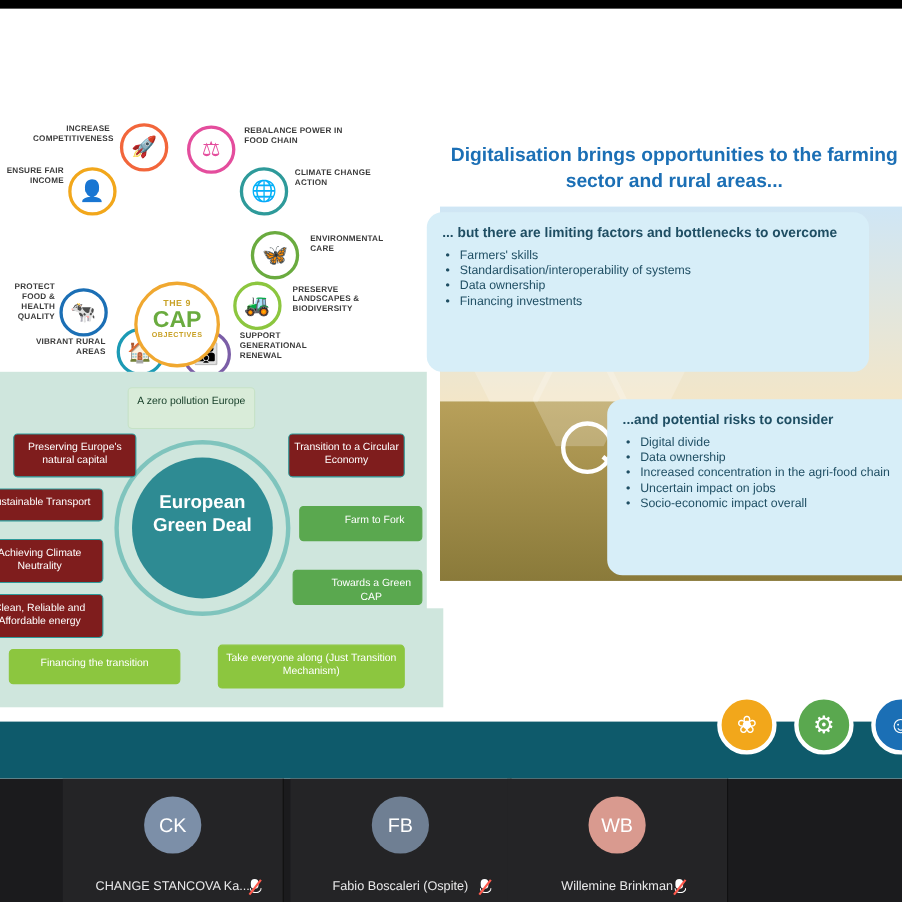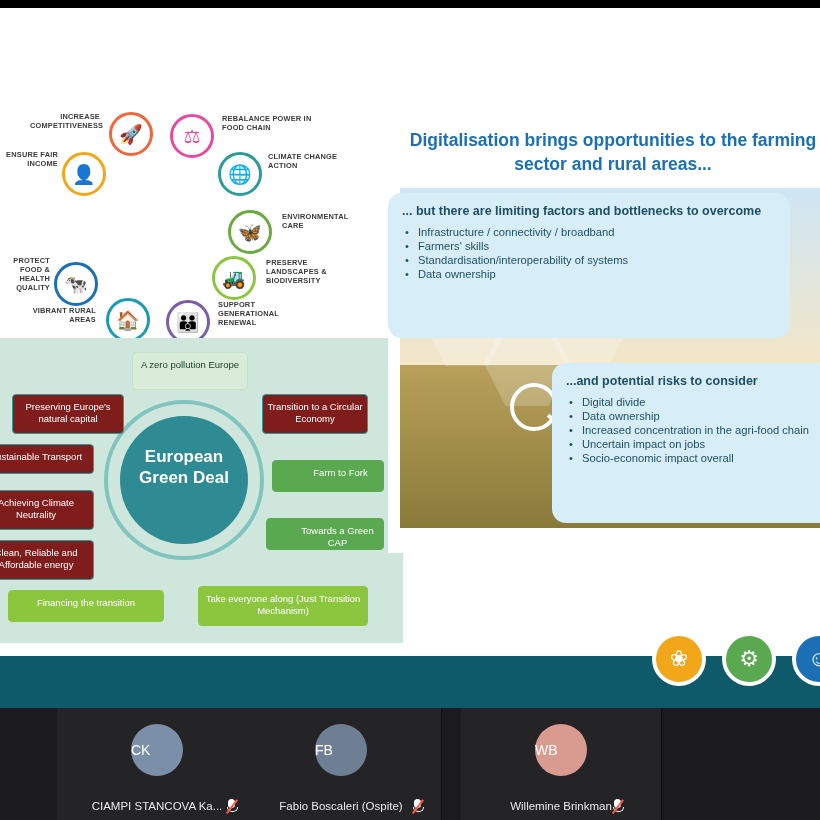--- a/index.html
+++ b/index.html
@@ -262,30 +262,31 @@
   }
   .tile {
     position: absolute;
     top: 0;
     width: 201px; height: 112px;
     background: #242426;
     border-right: 1px solid #0f0f10;
     box-sizing: border-box;
   }
   #tile-0 { left: 57px; }
-  #tile-1 { left: 241px; }
+  #tile-1 { left: 264px; }
   #tile-2 { left: 461px; }
   .avatar {
     position: absolute;
     left: 50%; top: 16px;
     margin-left: -26px;
     width: 52px; height: 52px;
     border-radius: 50%;
+    text-align: center;
     line-height: 52px;
-    font-size: 14px;
+    font-size: 18px;
     color: #ffffff;
     font-weight: normal;
   }
   .tile-name {
     position: absolute;
     left: 0; bottom: 8px;
     width: 100%;
     text-align: center;
     color: #e9e9ea;
     font-size: 11.5px;
@@ -353,27 +354,32 @@
 
       <div class="cap-node" style="left:212px; top:166px; border-color:#8cc63f; color:#8cc63f;">🚜</div>
       <div class="cap-label" style="left:266px; top:168px; width:92px;">PRESERVE LANDSCAPES &amp; BIODIVERSITY</div>
 
       <div class="cap-node" style="left:106px; top:208px; border-color:#1b9ab5; color:#1b9ab5;">🏠</div>
       <div class="cap-label r" style="left:24px; top:216px; width:72px;">VIBRANT RURAL AREAS</div>
 
       <div class="cap-node" style="left:166px; top:210px; border-color:#7b5ea7; color:#7b5ea7;">👪</div>
       <div class="cap-label" style="left:218px; top:210px; width:82px;">SUPPORT GENERATIONAL RENEWAL</div>
 
+      <div class="cap-center">
+        <div class="l1">THE 9</div>
+        <div class="l2">CAP</div>
+        <div class="l3">OBJECTIVES</div>
+      </div>
     </div>
 
     <div class="gd-wrap">
       <div class="gd-ring"></div>
       <div class="gd-center">European Green Deal</div>
 
-      <div class="gd-box pale" style="left:132px; top:14px;  width:116px; height:38px;">A zero pollution Europe</div>
+      <div class="gd-box pale" style="left:116px; top:14px;  width:116px; height:38px;">A zero pollution Europe</div>
       <div class="gd-box teal" style="left:12px;  top:56px;  width:112px; height:40px;">Preserving Europe's natural capital</div>
       <div class="gd-box teal" style="left:262px; top:56px;  width:106px; height:40px;">Transition to a Circular Economy</div>
       <div class="gd-box teal" style="left:-22px; top:106px; width:116px; height:30px;">Sustainable Transport</div>
       <div class="gd-box green" style="left:272px; top:122px; width:112px; height:32px;">Farm to Fork</div>
       <div class="gd-box teal" style="left:-22px; top:152px; width:116px; height:40px;">Achieving Climate Neutrality</div>
       <div class="gd-box green" style="left:266px; top:180px; width:118px; height:32px;">Towards a Green CAP</div>
       <div class="gd-box teal" style="left:-22px; top:202px; width:116px; height:40px;">Clean, Reliable and Affordable energy</div>
       <div class="gd-box lgreen" style="left:8px;  top:252px; width:156px; height:32px;">Financing the transition</div>
       <div class="gd-box lgreen" style="left:198px; top:248px; width:170px; height:40px;">Take everyone along (Just Transition Mechanism)</div>
     </div>
@@ -392,24 +398,24 @@
         <div class="ov-mag"></div>
         <div class="eu-flag">
             <div class="stars">★★★★</div>
           </div>
       </div>
     </div>
 
     <div class="callout" id="callout-bottlenecks">
       <h4>... but there are limiting factors and bottlenecks to overcome</h4>
       <ul>
-        <li>Infrastructure / connectivity / broadband</li>
         <li>Farmers' skills</li>
         <li>Standardisation/interoperability of systems</li>
         <li>Data ownership</li>
+        <li>Financing investments</li>
       </ul>
     </div>
 
     <div class="callout" id="callout-risks">
       <h4>...and potential risks to consider</h4>
       <ul>
         <li>Digital divide</li>
         <li>Data ownership</li>
         <li>Increased concentration in the agri-food chain</li>
         <li>Uncertain impact on jobs</li>
@@ -421,21 +427,21 @@
       <div class="icon" id="band-icon-1">❀</div>
       <div class="icon" id="band-icon-2">⚙</div>
       <div class="icon" id="band-icon-3">☺</div>
     </div>
   </div>
 
   <div class="filmstrip">
 
     <div class="tile" id="tile-0">
       <div class="avatar" style="background:#7c8fa8;">CK</div>
-      <div class="tile-name">CIAMPI STANCOVA Ka...</div>
+      <div class="tile-name">CHANGE STANCOVA Ka...</div>
       <div class="mic" style="left:168px;">
         <div class="body"></div>
         <div class="stand"></div>
         <div class="slash"></div>
       </div>
     </div>
 
     <div class="tile" id="tile-1">
       <div class="avatar" style="background:#6f7f93;">FB</div>
       <div class="tile-name">Fabio Boscaleri (Ospite)</div>

